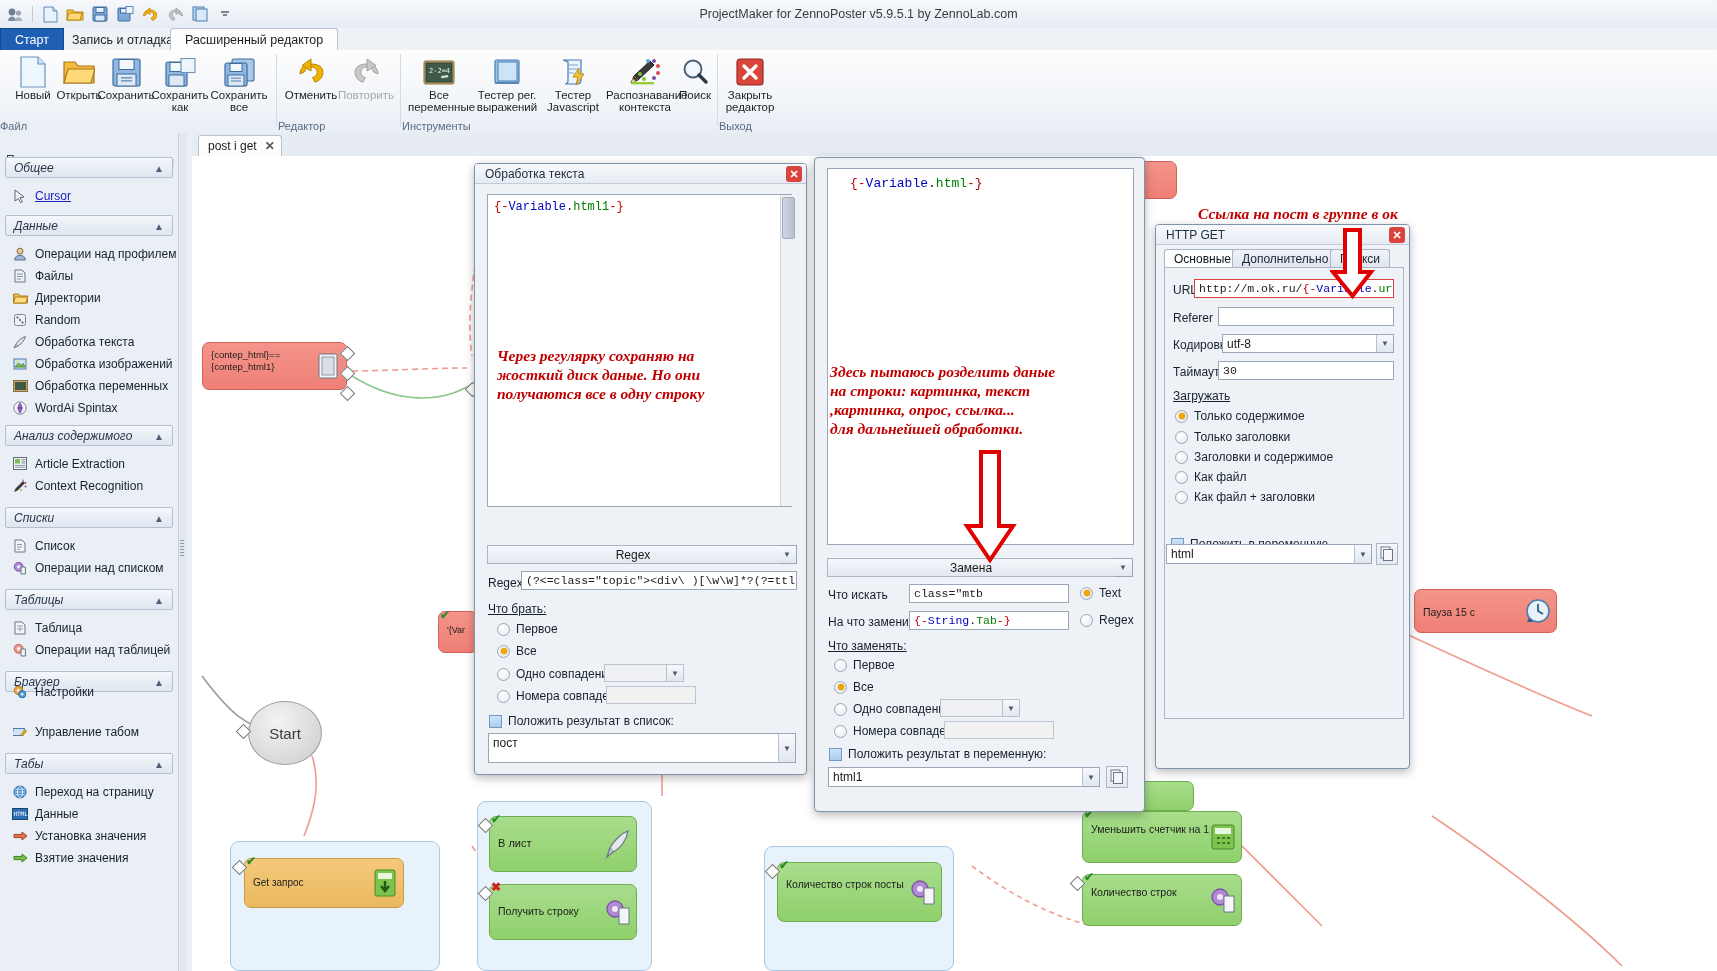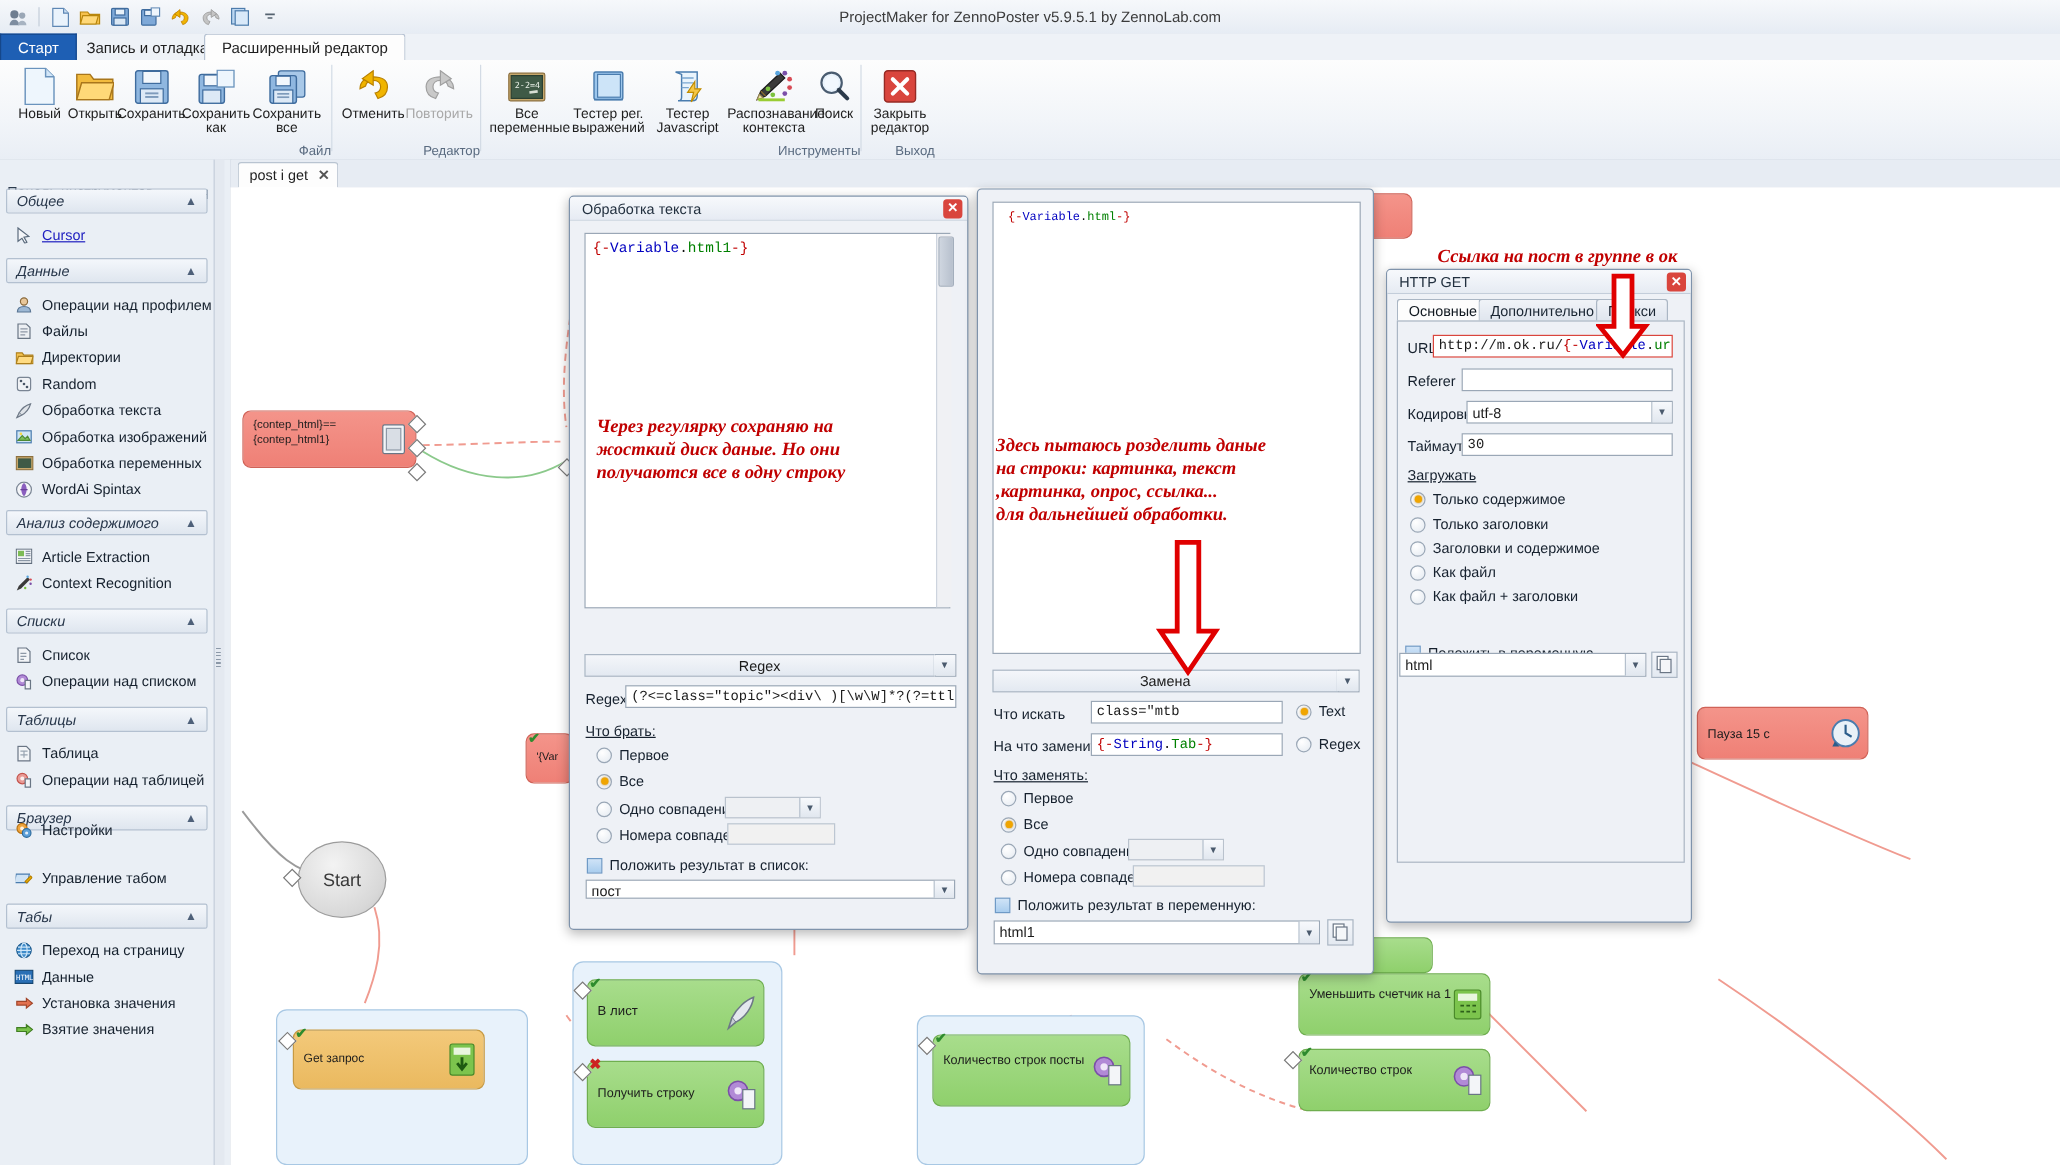--- a/index.html
+++ b/index.html
@@ -36,21 +36,21 @@
 
   
   #ribbon{
     left:0;top:50px;width:1717px;height:83px;
     background:linear-gradient(to bottom,#fdfdfd 0%,#f2f5f9 60%,#e9eef5 100%);
     border-bottom:1px solid #b8c4d3;
   }
   .rgroup{position:absolute;top:0;height:83px;}
   .rgsep{position:absolute;top:4px;width:1px;height:72px;background:#d3dbe5;}
   .rglabel{
-    position:absolute;bottom:1px;width:100%;text-align:right;font-size:11px;color:#5a6b80;
+    position:absolute;bottom:1px;width:100%;text-align:left;font-size:11px;color:#5a6b80;
   }
   .rbtn{
     position:absolute;top:2px;width:62px;height:62px;display:flex;flex-direction:column;
     align-items:center;justify-content:flex-start;border-radius:3px;box-sizing:border-box;padding-top:3px;
   }
   .rbtn .glyph{height:34px;display:flex;align-items:center;justify-content:center;}
   .rbtn .cap{font-size:11.5px;text-align:center;line-height:12px;color:#1e1e1e;width:62px;}
   .rbtn.disabled .cap{color:#a9a9a9;}
   .rbtn.wide{width:78px;}
   .rbtn.wide .cap{width:78px;}
@@ -843,30 +843,30 @@
   <div class="radio" style="left:22px;top:525px;">
     <span class="dot"></span>
     <span>Номера совпадений</span>
   </div>
   <div class="fld ro" style="left:131px;top:522px;width:90px;height:18px;"></div>
 
   <div class="chk" style="left:14px;top:550px;">
     <span class="bx"></span>
     <span>Положить результат в список:</span>
   </div>
-  <div class="combo" style="left:13px;top:569px;width:308px;height:16px;">
+  <div class="combo" style="left:13px;top:569px;width:308px;height:30px;">
     <span>пост</span>
     <div class="arw">▼</div>
   </div>
 </div>
 
 <div class="dlg" style="left:814px;top:157px;width:331px;height:655px;z-index:45;">
 
   <div class="bigbox" style="left:12px;top:10px;width:307px;height:377px;">
-    <div style="position:absolute;left:12px;top:7px;font-family:'Liberation Mono',monospace;font-size:10px;"><span class="vbrace">{-</span><span class="vword">Variable</span><span class="vdot">.</span><span class="vprop">html</span><span class="vbrace">-}</span></div>
+    <div style="position:absolute;left:22px;top:7px;font-family:'Liberation Mono',monospace;font-size:13px;"><span class="vbrace">{-</span><span class="vword">Variable</span><span class="vdot">.</span><span class="vprop">html</span><span class="vbrace">-}</span></div>
   </div>
 
   <div class="btnbar" style="left:12px;top:400px;width:288px;height:19px;line-height:19px;">Замена</div>
   <div class="combo" style="left:300px;top:400px;width:18px;height:19px;padding:0;">
     <div class="arw" style="width:18px;border-left:none;">▼</div>
   </div>
 
   <div class="lbl" style="left:13px;top:430px;">Что искать</div>
   <div class="fld" style="left:94px;top:426px;width:160px;height:19px;">class="mtb</div>
   <div class="radio on" style="left:265px;top:428px;">

